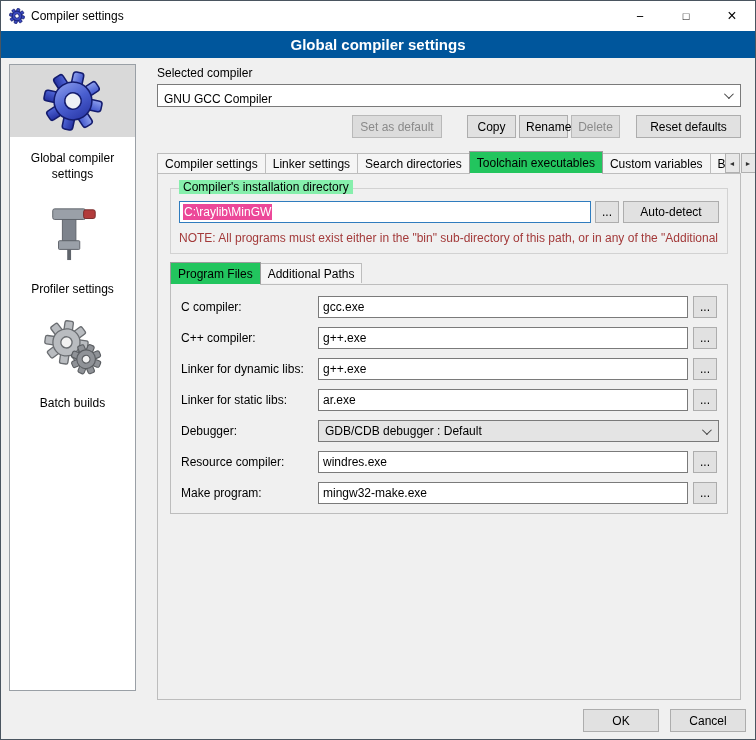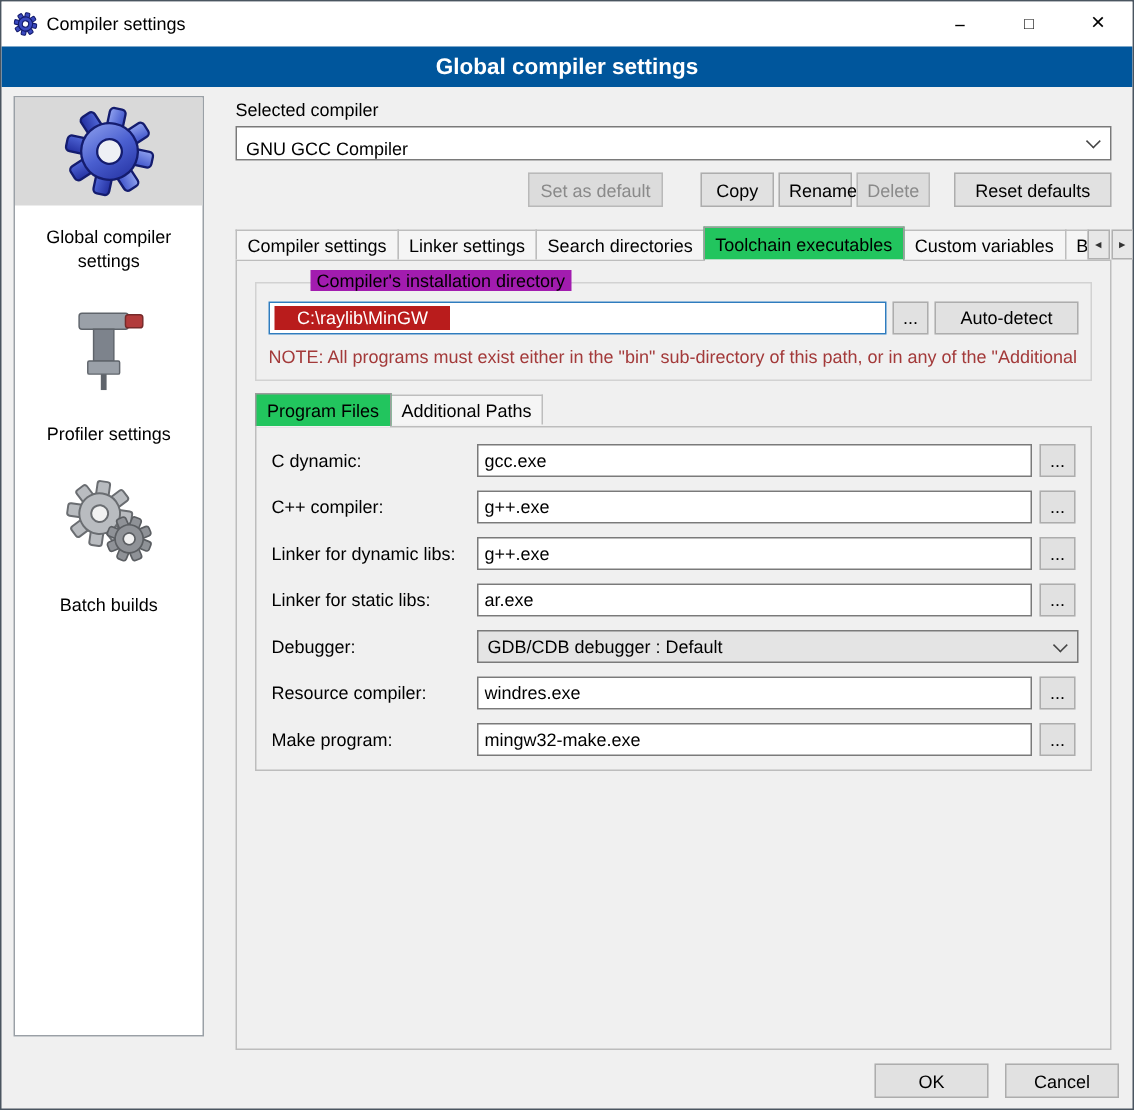--- a/index.html
+++ b/index.html
@@ -107,31 +107,31 @@
     position: absolute; top: 110px; left: 10px; right: 8px; height: 527px;
     border: 1px solid #bdbdbd; background: #f0f0f0; z-index: 1;
   }
 
   
   .groupbox {
     position: absolute; top: 14px; left: 12px; right: 12px; height: 66px;
     border: 1px solid #d2d2d2;
   }
   .group-legend {
-    position: absolute; top: -9px; left: 8px; background: #a21caf; padding: 0 4px; margin-left: 28px;
+    position: absolute; top: -9px; left: 8px; background: #86efac; padding: 0 4px;
   }
   .pathrow {
     position: absolute; top: 12px; left: 8px; right: 8px; height: 22px;
     display: flex; gap: 4px;
   }
   .path-input {
     flex: 1; border: 1px solid #2f7cbe; background: #fff;
     display: flex; align-items: center; padding: 0 3px; overflow: hidden;
   }
-  .path-sel { background: #b91c1c; color: #fff; padding: 1px 15px; white-space: nowrap; }
+  .path-sel { background: #ec4899; color: #fff; padding: 1px 1px; white-space: nowrap; }
   .mini-btn { width: 24px; height: 22px; padding: 0; }
   .autodetect { width: 96px; height: 22px; }
   .note {
     position: absolute; top: 42px; left: 8px; right: 2px;
     color: #a33a3a; white-space: nowrap; overflow: hidden;
   }
 
   
   .innertabs {
     position: absolute; top: 88px; left: 12px; right: 12px; height: 22px;
@@ -298,21 +298,21 @@
       </div>
 
       <div class="innertabs">
         <div class="tab active">Program Files</div>
         <div class="tab">Additional Paths</div>
       </div>
 
       <div class="innerpanel">
         <div class="formgrid">
 
-          <div class="f-label">C dynamic:</div>
+          <div class="f-label">C compiler:</div>
           <input class="f-input" value="gcc.exe" style="">
           <button class="mini-btn">...</button>
 
           <div class="f-label">C++ compiler:</div>
           <input class="f-input" value="g++.exe" style="">
           <button class="mini-btn">...</button>
 
           <div class="f-label">Linker for dynamic libs:</div>
           <input class="f-input" value="g++.exe" style="">
           <button class="mini-btn">...</button>

